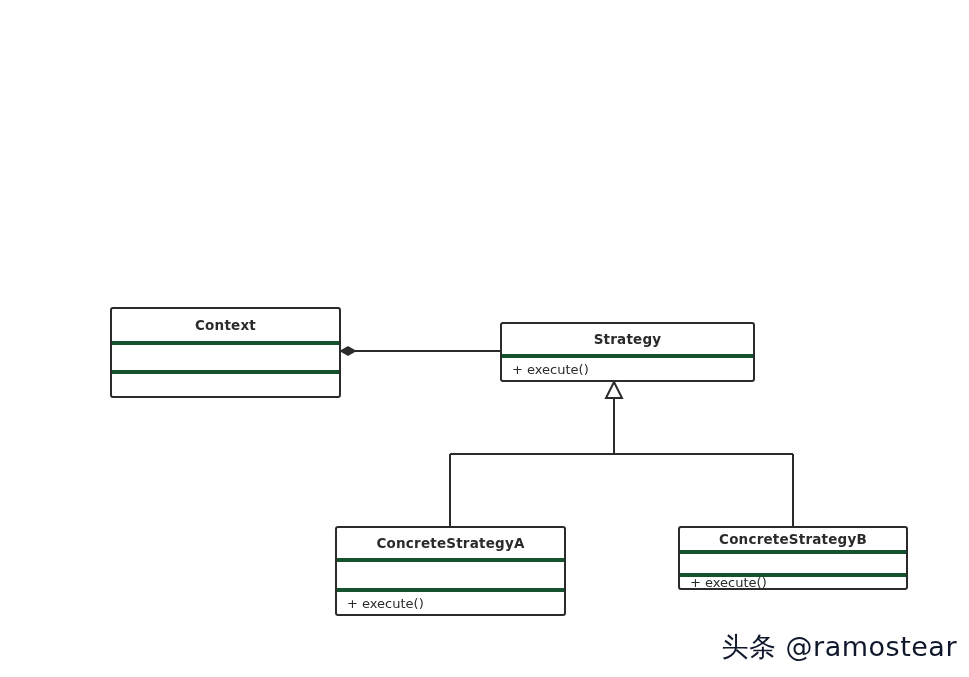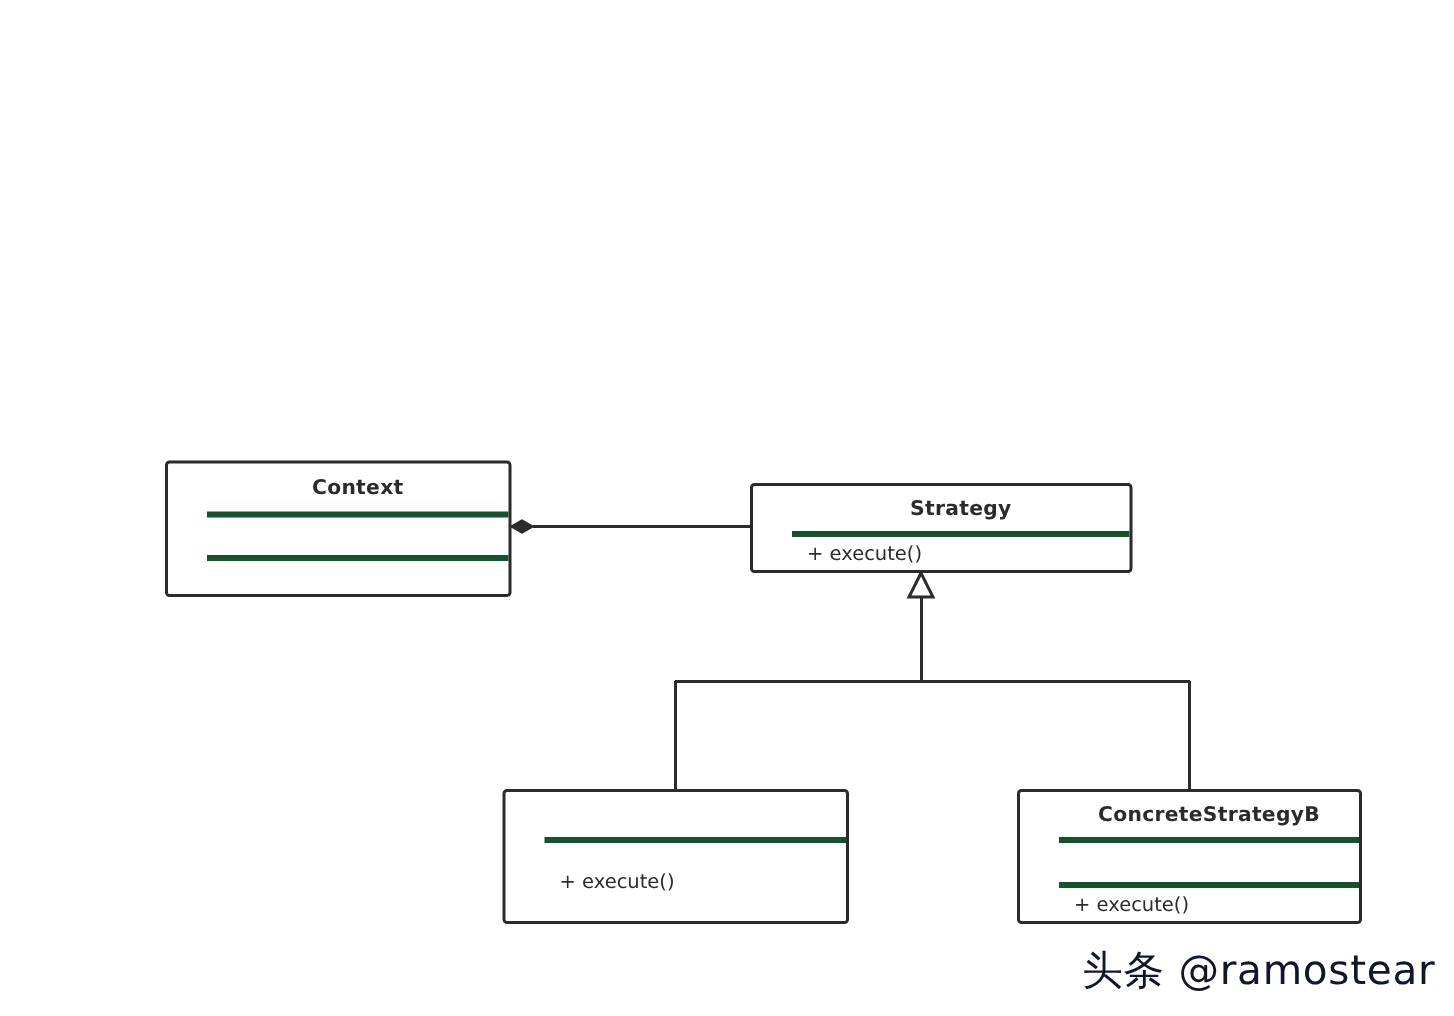--- a/index.html
+++ b/index.html
@@ -26,21 +26,20 @@
   }
   .uml-class {
     position: absolute;
     box-sizing: border-box;
     border: 2px solid #2b2b2b;
     border-radius: 3px;
     background: #ffffff;
     display: flex;
     flex-direction: column;
     z-index: 2;
-    padding-left: 26px;
   }
   .compartment {
     box-sizing: border-box;
     display: flex;
     align-items: center;
     overflow: hidden;
   }
   .compartment + .compartment {
     border-top: 4px solid #14532d;
   }
@@ -65,21 +64,21 @@
   #class-context { left: 110px; top: 307px; width: 231px; height: 91px; }
   #class-context .c-title { height: 32px; }
   #class-context .c-attrs { height: 29px; }
   #class-context .c-ops   { flex: 1 1 auto; }
 
   #class-strategy { left: 500px; top: 322px; width: 255px; height: 60px; }
   #class-strategy .c-title { height: 30px; }
   #class-strategy .c-ops   { flex: 1 1 auto; }
 
   #class-concretea { left: 335px; top: 526px; width: 231px; height: 90px; }
-  #class-concreteb { left: 678px; top: 526px; width: 230px; height: 90px; }
+  #class-concreteb { left: 678px; top: 526px; width: 230px; height: 64px; }
   .concrete .c-title { height: 30px; }
   .concrete .c-attrs { height: 30px; }
   .concrete .c-ops   { flex: 1 1 auto; }
 
   #watermark {
     position: absolute;
     right: 12px;
     bottom: 12px;
     font-size: 27px;
     color: #0f172a;
@@ -121,20 +120,21 @@
     <div class="compartment members c-attrs empty-compartment"></div>
     <div class="compartment members c-ops empty-compartment"></div>
   </div>
 
   <div class="uml-class" id="class-strategy">
     <div class="compartment class-title c-title">Strategy</div>
     <div class="compartment members c-ops">+ execute()</div>
   </div>
 
   <div class="uml-class concrete" id="class-concretea">
+    <div class="compartment class-title c-title">ConcreteStrategyA</div>
     <div class="compartment members c-attrs empty-compartment"></div>
     <div class="compartment members c-ops">+ execute()</div>
   </div>
 
   <div class="uml-class concrete" id="class-concreteb">
     <div class="compartment class-title c-title">ConcreteStrategyB</div>
     <div class="compartment members c-attrs empty-compartment"></div>
     <div class="compartment members c-ops">+ execute()</div>
   </div>
 

